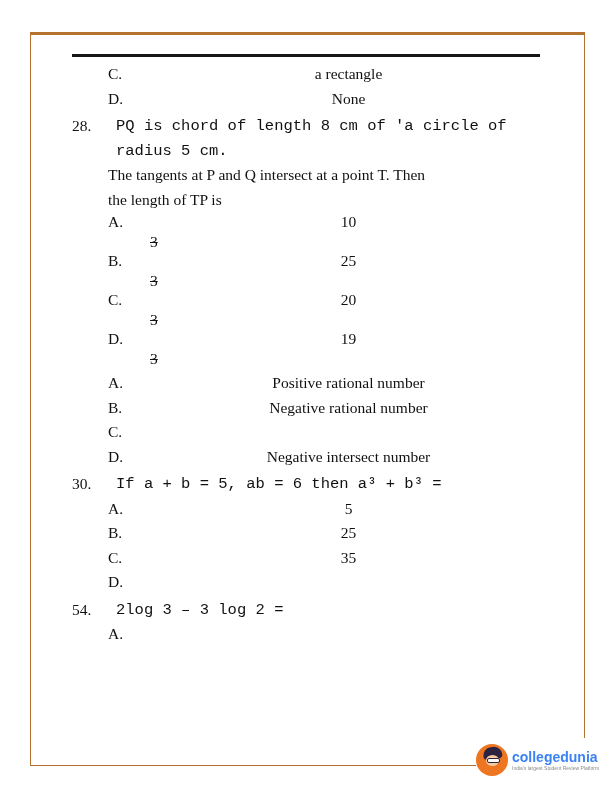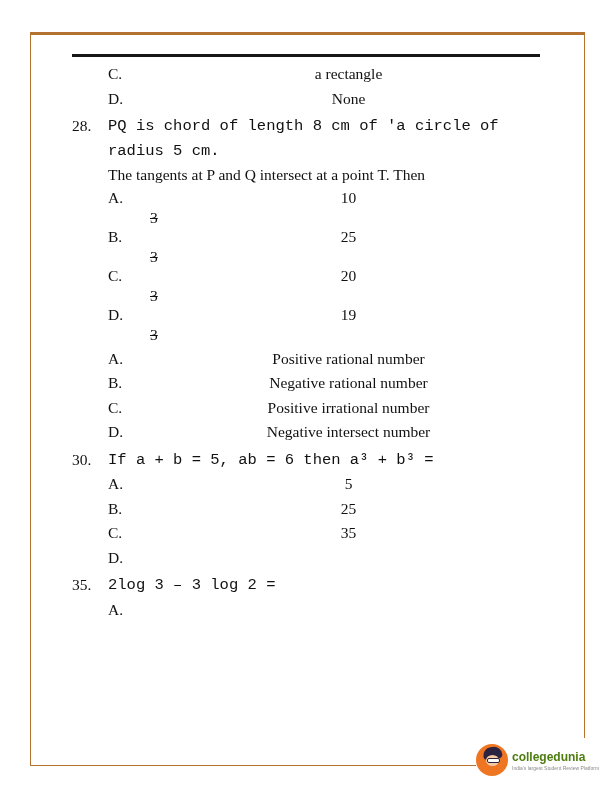--- a/index.html
+++ b/index.html
@@ -12,21 +12,21 @@
     border:1.5px solid #b5722e; border-top-width:3px;
   }
   .top-rule {
     position:absolute; left:72px; top:54px; width:468px; height:3px;
     background:#161616;
   }
   .content {
     position:absolute; left:72px; top:62px; width:480px;
     font-size:15.5px; line-height:24.5px;
   }
-  .q-line { display:flex; }
+  .q-line { display:flex;gap:8px; }
   .q-num { width:36px; flex:0 0 36px; }
   .q-text { flex:1;font-family:Liberation Mono, monospace; }
   .cont-line { padding-left:36px; }
   .opt-line { display:flex; padding-left:36px; }
   .opt-letter { width:37px; flex:0 0 37px; }
   .opt-text { flex:1;text-align:center; }
   .frac-top { line-height:20px; }
   .frac-bottom { line-height:19px; padding-left:76px; }
   .den { text-decoration:line-through; padding:0 2px; }
   .qblock { margin-top:3px; }
@@ -49,21 +49,21 @@
     position:absolute; left:10px; top:11px; width:13px; height:11px;
     background:#f6c9a0; border-radius:50%;
   }
   .brand-icon .glasses {
     position:absolute; left:11px; top:14px; width:11px; height:3px;
     background:#ffffff; border:1px solid #2c2340; border-radius:2px;
   }
   .brand-textcol { margin-left:4px; display:flex; flex-direction:column; }
   .brand-name {
     font-family:"Liberation Sans", sans-serif; font-weight:bold;
-    font-size:12px; color:#4d7c0f; line-height:16px;
+    font-size:14px; color:#3b82f6; line-height:16px;
   }
   .brand-tagline {
     font-family:"Liberation Sans", sans-serif; font-size:5px;
     color:#8a8a8a; line-height:7px;
   }
 </style>
 </head>
 <body>
 
 <div class="page">
@@ -80,20 +80,21 @@
       <span class="opt-letter">D.</span>
       <span class="opt-text">None</span>
     </div>
 
     <div class="qblock">
       <div class="q-line">
         <span class="q-num">28.</span>
         <span class="q-text">PQ is chord of length 8 cm of 'a circle of radius 5 cm.</span>
       </div>
       <div class="cont-line">The tangents at P and Q intersect at a point T. Then</div>
+      <div class="cont-line">the length of TP is</div>
 
       <div class="opt-line frac-top">
         <span class="opt-letter">A.</span>
         <span class="opt-text">10</span>
       </div>
       <div class="frac-bottom"><span class="den">3</span></div>
 
       <div class="opt-line frac-top">
         <span class="opt-letter">B.</span>
         <span class="opt-text">25</span>
@@ -117,21 +118,20 @@
       <div class="opt-line">
         <span class="opt-letter">A.</span>
         <span class="opt-text">Positive rational number</span>
       </div>
       <div class="opt-line">
         <span class="opt-letter">B.</span>
         <span class="opt-text">Negative rational number</span>
       </div>
       <div class="opt-line">
         <span class="opt-letter">C.</span>
-        <span class="opt-text">Positive irrational number</span>
       </div>
       <div class="opt-line">
         <span class="opt-letter">D.</span>
         <span class="opt-text">Negative intersect number</span>
       </div>
     </div>
 
     <div class="qblock">
       <div class="q-line">
         <span class="q-num">30.</span>
@@ -149,21 +149,21 @@
         <span class="opt-letter">C.</span>
         <span class="opt-text">35</span>
       </div>
       <div class="opt-line">
         <span class="opt-letter">D.</span>
       </div>
     </div>
 
     <div class="qblock">
       <div class="q-line">
-        <span class="q-num">35.</span>
+        <span class="q-num">54.</span>
         <span class="q-text">2log 3 – 3 log 2 =</span>
       </div>
       <div class="opt-line">
         <span class="opt-letter">A.</span>
       </div>
     </div>
 
   </div>
 
   <div class="brand-block">

